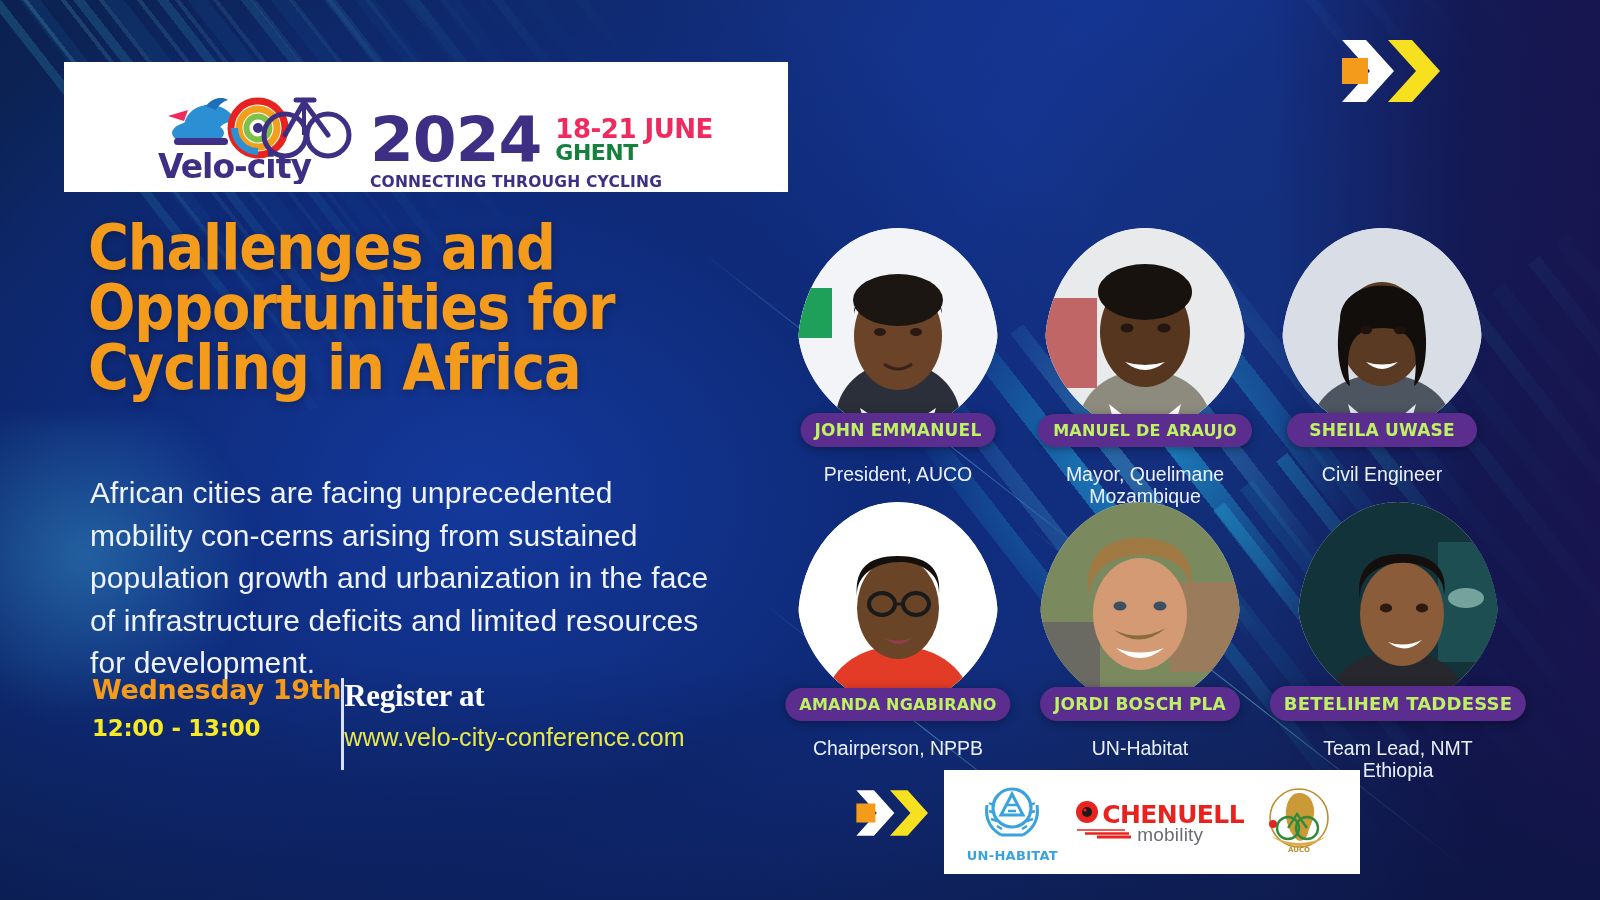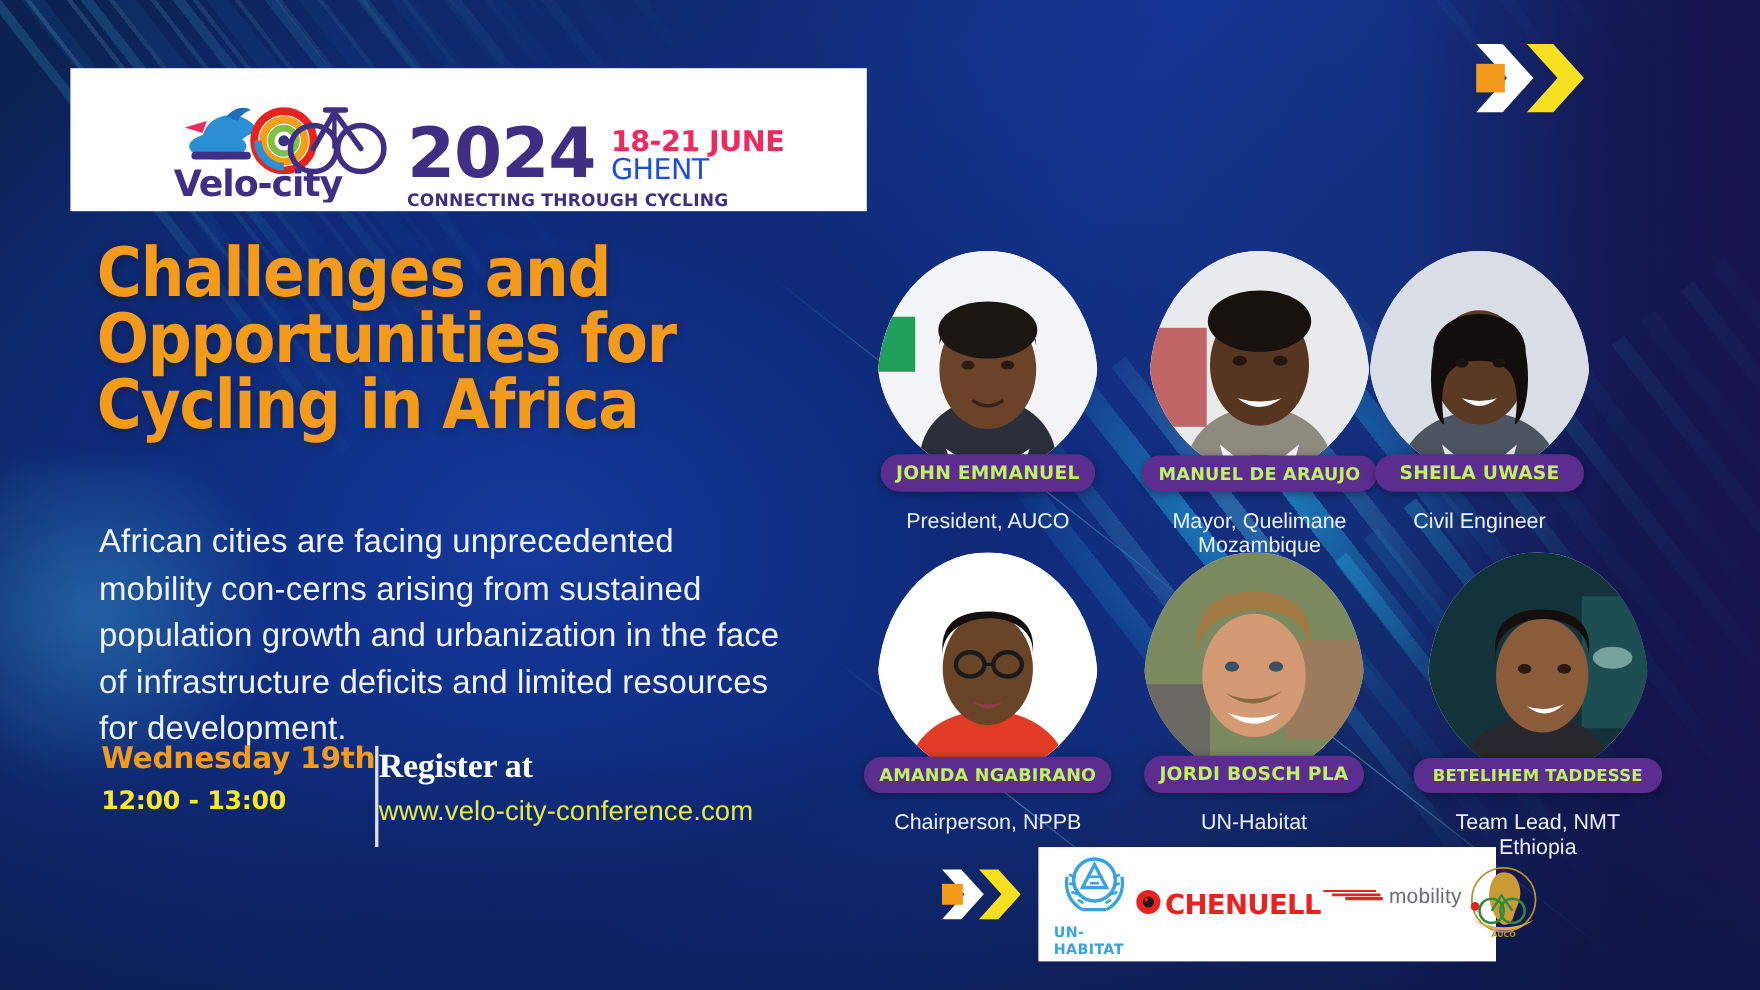--- a/index.html
+++ b/index.html
@@ -90,21 +90,21 @@
   .logo-bar{
     position:absolute;left:64px;top:62px;width:724px;height:130px;
     background:#fff;display:flex;align-items:center;padding:6px 0 6px 90px;gap:16px;
   }
   .logo-mark{width:200px;height:110px;flex:0 0 auto;}
   .logo-year{display:flex;flex-direction:column;justify-content:center;margin-top:47px;}
   .logo-row{display:flex;align-items:flex-start;gap:14px;}
   .yr{font-family:"DejaVu Sans",sans-serif;font-weight:bold;font-size:63px;line-height:.95;color:#3f2f84;letter-spacing:-1px;}
   .dates{display:flex;flex-direction:column;line-height:1.0;padding-top:6px;}
   .d1{font-family:"DejaVu Sans",sans-serif;font-weight:bold;font-size:26px;color:#ee2a5f;letter-spacing:-.5px;}
-  .d2{font-family:"DejaVu Sans",sans-serif;font-weight:normal;font-size:26px;color:#1d4ed8;letter-spacing:-.5px;}
+  .d2{font-family:"DejaVu Sans",sans-serif;font-weight:bold;font-size:22px;color:#15803d;letter-spacing:-.5px;}
   .tagline{font-family:"DejaVu Sans",sans-serif;font-weight:bold;font-size:15.5px;color:#3f2f84;letter-spacing:.2px;margin-top:4px;}
 
   
   .headline{
     position:absolute;left:88px;top:218px;width:620px;
     font-family:"DejaVu Sans",sans-serif;font-weight:bold;
     font-size:62px;line-height:.97;color:#f59b1c;letter-spacing:-1.2px;
     transform:scaleX(.90);transform-origin:left top;
     text-shadow:0 2px 10px rgba(0,0,0,.28);
   }
@@ -136,31 +136,31 @@
   }
   .ph-face{position:absolute;inset:0;}
   .pill{
     position:absolute;left:50%;transform:translateX(-50%);
     bottom:-14px;min-width:190px;padding:7px 14px;border-radius:19px;
     background:#5b2d8e;color:#bef264;font-family:"DejaVu Sans",sans-serif;
     font-weight:bold;font-size:17px;letter-spacing:.2px;white-space:nowrap;
     box-shadow:0 2px 8px rgba(0,0,0,.35);
   }
   .pill.wide{min-width:214px;font-size:16px;}
-  .pill.xwide{min-width:226px;font-size:15px;margin-top:14px;}
+  .pill.xwide{min-width:226px;font-size:18px;margin-top:14px;}
   .role{margin-top:30px;color:#eaf0ff;font-size:19.5px;line-height:1.14;white-space:pre-line;}
 
   
   .sponsors{
     position:absolute;left:944px;top:770px;width:416px;height:104px;background:#fff;
     display:flex;align-items:center;justify-content:space-around;padding:4px 14px;
   }
   .sp-item{display:flex;flex-direction:column;align-items:center;justify-content:center;}
   .sp-unh-txt{font-family:"DejaVu Sans",sans-serif;font-weight:bold;font-size:13px;color:#3aa3dd;letter-spacing:.3px;margin-top:1px;}
-  .chen{display:flex;flex-direction:row;align-items:flex-start;}
+  .chen{display:flex;flex-direction:column;align-items:flex-start;}
   .chen-top{display:flex;align-items:center;gap:3px;}
   .chen-word{font-family:"DejaVu Sans",sans-serif;font-weight:bold;font-size:25px;color:#e8231f;letter-spacing:-.6px;line-height:1;}
   .chen-sub{font-size:19px;color:#6b6b72;letter-spacing:.2px;line-height:1;align-self:flex-end;margin-top:-1px;}
 </style>
 </head>
 <body>
 
 <div class="stage">
 
   <div class="bg-layer">
@@ -288,21 +288,21 @@
           <ellipse cx="119" cy="100" rx="6.5" ry="4.5" fill="#241510"></ellipse>
           <path d="M80,134 q20,16 40,0 q-20,6 -40,0 Z" fill="#ffffff"></path>
         </svg>
       </div>
       <div class="pill wide">MANUEL DE ARAUJO</div>
     </div>
     <div class="role">Mayor, Quelimane
 Mozambique</div>
   </div>
 
-  <div class="sp" style="left:1235px;top:228px;">
+  <div class="sp" style="left:1272px;top:228px;">
     <div class="photo-wrap">
       <div class="photo">
         <svg class="ph-face" viewBox="0 0 200 205" preserveAspectRatio="xMidYMid slice">
           <rect width="200" height="205" fill="#d8dde6"></rect>
           <ellipse cx="100" cy="198" rx="70" ry="52" fill="#4d5561"></ellipse>
           <path d="M66,176 L100,205 L134,176 L126,205 L74,205 Z" fill="#e8ecf2"></path>
           <ellipse cx="100" cy="106" rx="42" ry="52" fill="#5a3a22"></ellipse>
           <path d="M58,92 c0,-46 84,-46 84,0 c6,34 -2,62 -10,66 c6,-40 -2,-58 -32,-58 c-30,0 -38,18 -32,58 c-8,-4 -16,-32 -10,-66 Z" fill="#120e0c"></path>
           <ellipse cx="84" cy="102" rx="6" ry="4.2" fill="#1d120d"></ellipse>
           <ellipse cx="118" cy="102" rx="6" ry="4.2" fill="#1d120d"></ellipse>

